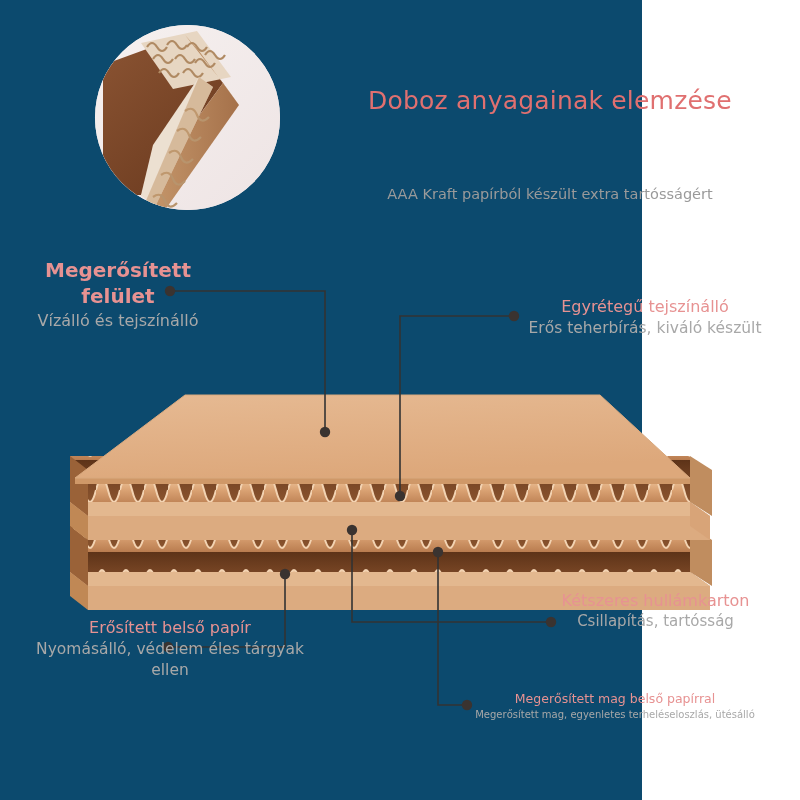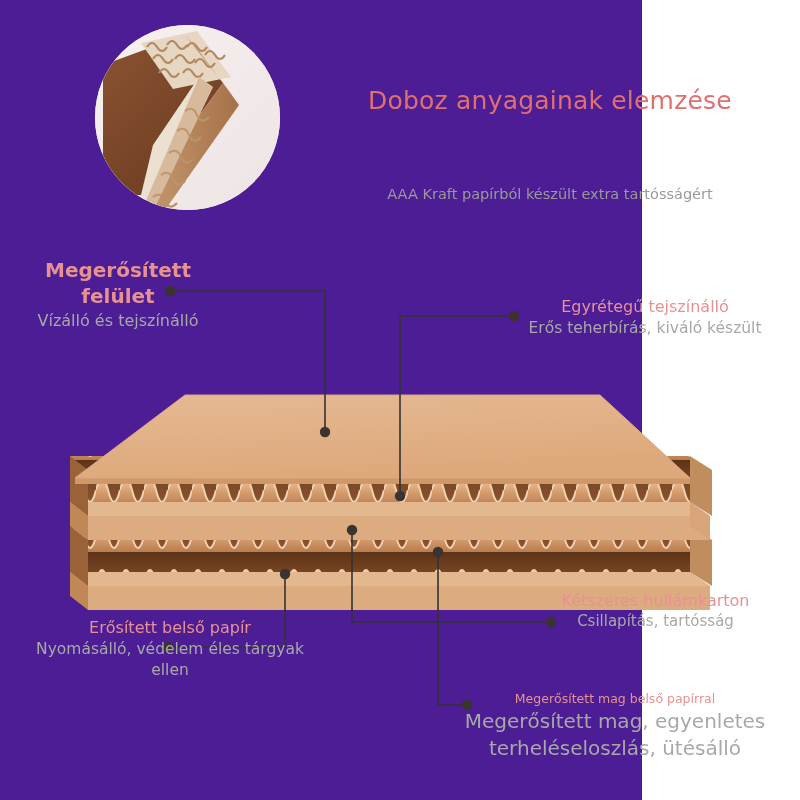--- a/index.html
+++ b/index.html
@@ -5,21 +5,21 @@
   * { box-sizing: border-box; margin: 0; padding: 0; }
   html, body {
     width: 800px; height: 800px;
     background: #ffffff;
     font-family: "DejaVu Sans", sans-serif;
     overflow: hidden;
   }
   #page {
     position: relative;
     width: 642px; height: 800px;
-    background: #4c1d95;
+    background: #0c4a6e;
   }
 
   
   .photo-circle {
     position: absolute;
     left: 95px; top: 25px;
     width: 185px; height: 185px;
     border-radius: 50%;
     overflow: hidden;
     background: #f2eceb;
@@ -70,21 +70,21 @@
   #ann-inner        { left: 25px;  top: 618px; width: 290px; text-align: center; }
   #ann-inner .head  { font-size: 16px; }
   #ann-inner .body  { font-size: 15.5px; }
 
   #ann-double       { left: 548px; top: 591px; width: 215px; text-align: center; }
   #ann-double .head { font-size: 16px; }
   #ann-double .body { font-size: 15px; }
 
   #ann-core         { left: 450px; top: 691px; width: 330px; text-align: center; }
   #ann-core .head   { font-size: 12.5px; }
-  #ann-core .body   { font-size: 20px; line-height: 1.35; }
+  #ann-core .body   { font-size: 10px; line-height: 1.35; }
 
   
   #art { position: absolute; left: 0; top: 0; width: 800px; height: 800px; }
 </style>
 </head>
 <body>
 
 <div id="page">
 
   <div class="photo-circle">

